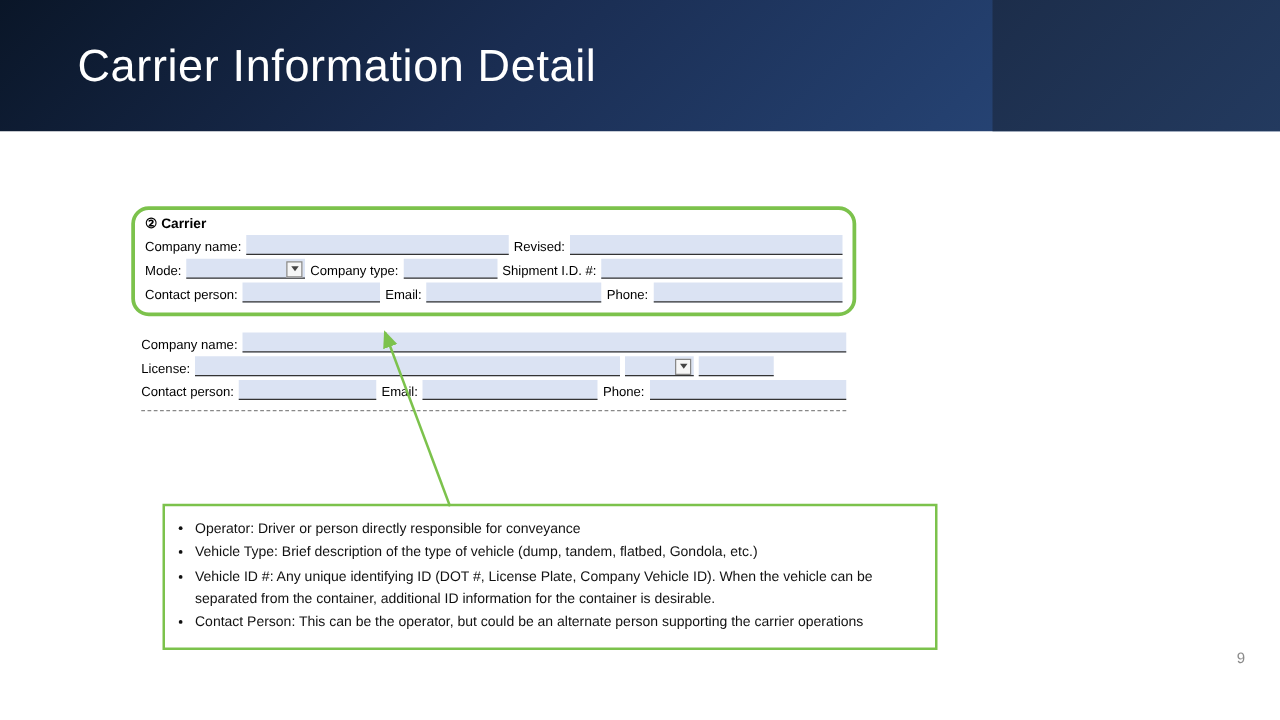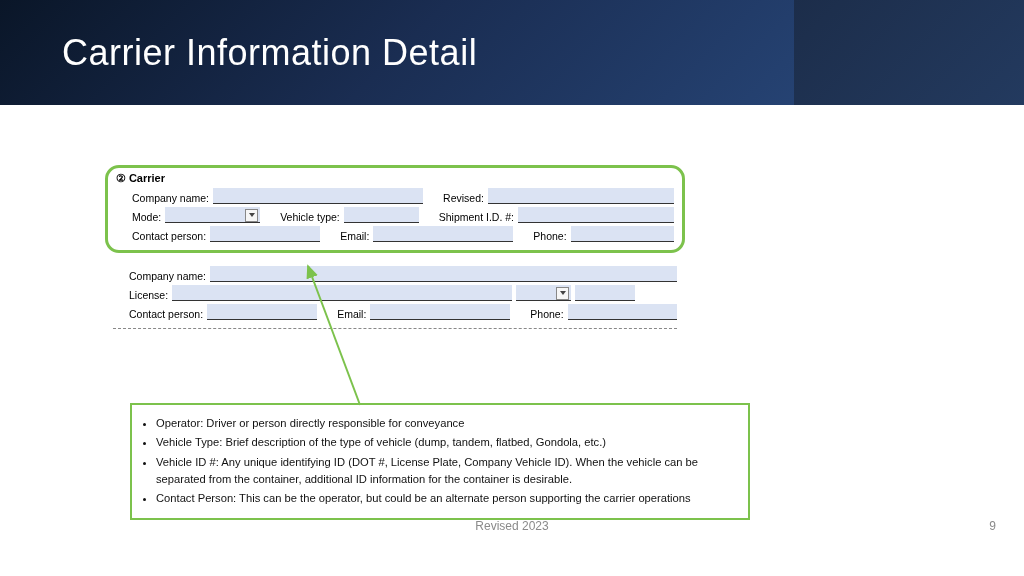--- a/index.html
+++ b/index.html
@@ -18,21 +18,21 @@
   .title { color:#fff; font-weight:300; font-size:36px; letter-spacing:0.5px; z-index:2;text-align:center;}
   .slide-body { position:relative; width:100%; height:436px; }
   .form-area { position:absolute; left:105px; top:60px; width:580px; }
   .section-carrier {
     border: 3px solid #7cc24c; border-radius:14px;
     padding: 4px 8px 8px 8px;
     position:relative;
   }
   .section-head { font-weight:700; font-size:11px; margin-bottom:3px; }
   .form-row { display:flex; align-items:flex-end; gap:4px; margin-top:3px; font-size:10.5px; }
-  .lbl { white-space:nowrap;margin-left:16px; }
+  .lbl { white-space:nowrap; }
   .field {
     background:#dbe3f3;
     border-bottom:1px solid #333;
     height:16px; flex:1 1 auto;
     min-width:30px;
   }
   .field.mid { flex:0 0 110px; }
   .field.sel { position:relative; }
   .field.sel::after{
     content:""; position:absolute; right:2px; top:2px; width:11px; height:11px;
@@ -76,21 +76,21 @@
       <div class="form-row">
         <span class="lbl">Company name:</span>
         <span class="field" style="flex:0 0 210px"></span>
         <span class="lbl">Revised:</span>
         <span class="field"></span>
       </div>
 
       <div class="form-row">
         <span class="lbl">Mode:</span>
         <span class="field sel" style="flex:0 0 95px"></span>
-        <span class="lbl">Vehicle type:</span>
+        <span class="lbl">Company type:</span>
         <span class="field" style="flex:0 0 75px"></span>
         <span class="lbl">Shipment I.D. #:</span>
         <span class="field"></span>
       </div>
 
       <div class="form-row">
         <span class="lbl">Contact  person:</span>
         <span class="field mid"></span>
         <span class="lbl">Email:</span>
         <span class="field" style="flex:0 0 140px"></span>
@@ -137,15 +137,14 @@
 
   <div class="note-box">
     <ul>
       <li>Operator: Driver or person directly responsible for conveyance</li>
       <li>Vehicle Type: Brief description of the type of vehicle (dump, tandem, flatbed, Gondola, etc.)</li>
       <li>Vehicle ID #: Any unique identifying ID (DOT #, License Plate, Company Vehicle ID). When the vehicle can be separated from the container, additional ID information for the container is desirable.</li>
       <li>Contact Person: This can be the operator, but could be an alternate person supporting the carrier operations</li>
     </ul>
   </div>
 
-  <div class="footer-center">Revised 2023</div>
   <div class="footer-pn">9</div>
 </div>
 
 </body></html>

